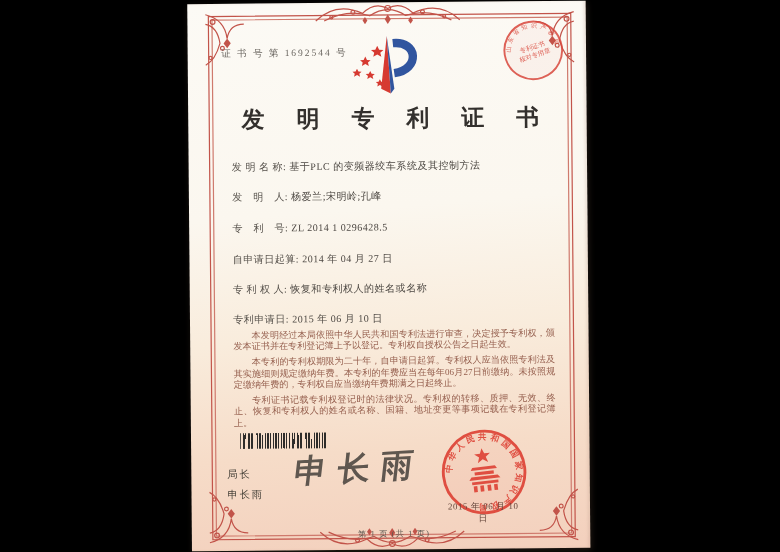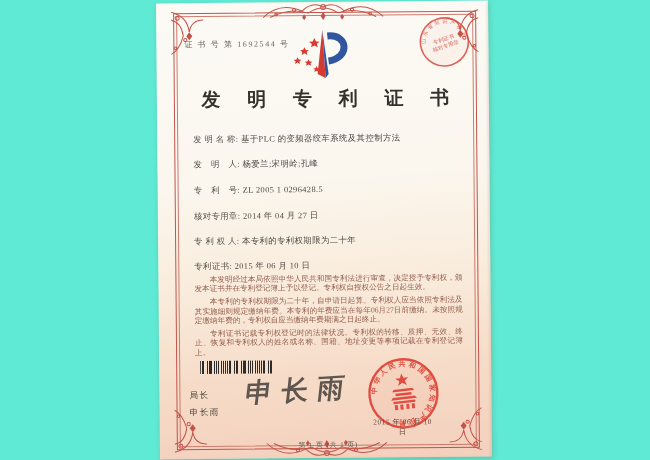--- a/index.html
+++ b/index.html
@@ -1,16 +1,16 @@
 <!DOCTYPE html>
 <html><head>
 <meta charset="utf-8">
 <style>
   html,body{margin:0;padding:0;background:#ffffff;}
-  .scene{position:relative;width:650px;height:460px;background:#5eead4;overflow:hidden;
+  .scene{position:relative;width:650px;height:460px;background:#000000;overflow:hidden;
          font-family:"Liberation Serif", serif;}
   .paper{position:absolute;left:158px;top:2px;width:332px;height:456px;
          background:linear-gradient(176deg,#fcfaf5 0%,#fbf7ef 38%,#f9ecdc 60%,#f6dcc8 80%,#f3d0bd 100%);
          box-shadow:1px 2px 5px rgba(120,90,70,.28), inset -2px 0 2px rgba(180,140,120,.18);
          transform:rotate(-0.5deg);}
   .frame{position:absolute;left:17px;right:12px;top:10px;bottom:9px;
          border:1.6px solid #c2544a;}
   .frame::after{content:"";position:absolute;inset:2px;border:0.8px solid #cf7a6d;}
   .ornament{position:absolute;color:#c2544a;}
   .cert-no{position:absolute;left:28px;top:36px;font-size:8px;letter-spacing:1.6px;color:#6a6660;}
@@ -147,32 +147,32 @@
     <div class="field f0">
       <span class="lab">发 明 名 称:</span>
       <span>基于PLC 的变频器绞车系统及其控制方法</span>
     </div>
     <div class="field f1">
       <span class="lab">发　明　人:</span>
       <span>杨爱兰;宋明岭;孔峰</span>
     </div>
     <div class="field f2">
       <span class="lab">专　利　号:</span>
-      <span>ZL 2005 1 0296428.5</span>
+      <span>ZL 2014 1 0296428.5</span>
     </div>
     <div class="field f3">
-      <span class="lab">核对专用章:</span>
+      <span class="lab">自申请日起算:</span>
       <span>2014 年 04 月 27 日</span>
     </div>
     <div class="field f4">
       <span class="lab">专 利 权 人:</span>
-      <span>本专利的专利权期限为二十年</span>
+      <span>恢复和专利权人的姓名或名称</span>
     </div>
     <div class="field f5">
-      <span class="lab">专利证书:</span>
+      <span class="lab">专利申请日:</span>
       <span>2015 年 06 月 10 日</span>
     </div>
 
     <div class="body-text">
       <p>本发明经过本局依照中华人民共和国专利法进行审查，决定授予专利权，颁发本证书并在专利登记簿上予以登记。专利权自授权公告之日起生效。</p>
       <p>本专利的专利权期限为二十年，自申请日起算。专利权人应当依照专利法及其实施细则规定缴纳年费。本专利的年费应当在每年06月27日前缴纳。未按照规定缴纳年费的，专利权自应当缴纳年费期满之日起终止。</p>
       <p>专利证书记载专利权登记时的法律状况。专利权的转移、质押、无效、终止、恢复和专利权人的姓名或名称、国籍、地址变更等事项记载在专利登记簿上。</p>
     </div>
 
     <div class="barcode"></div>

